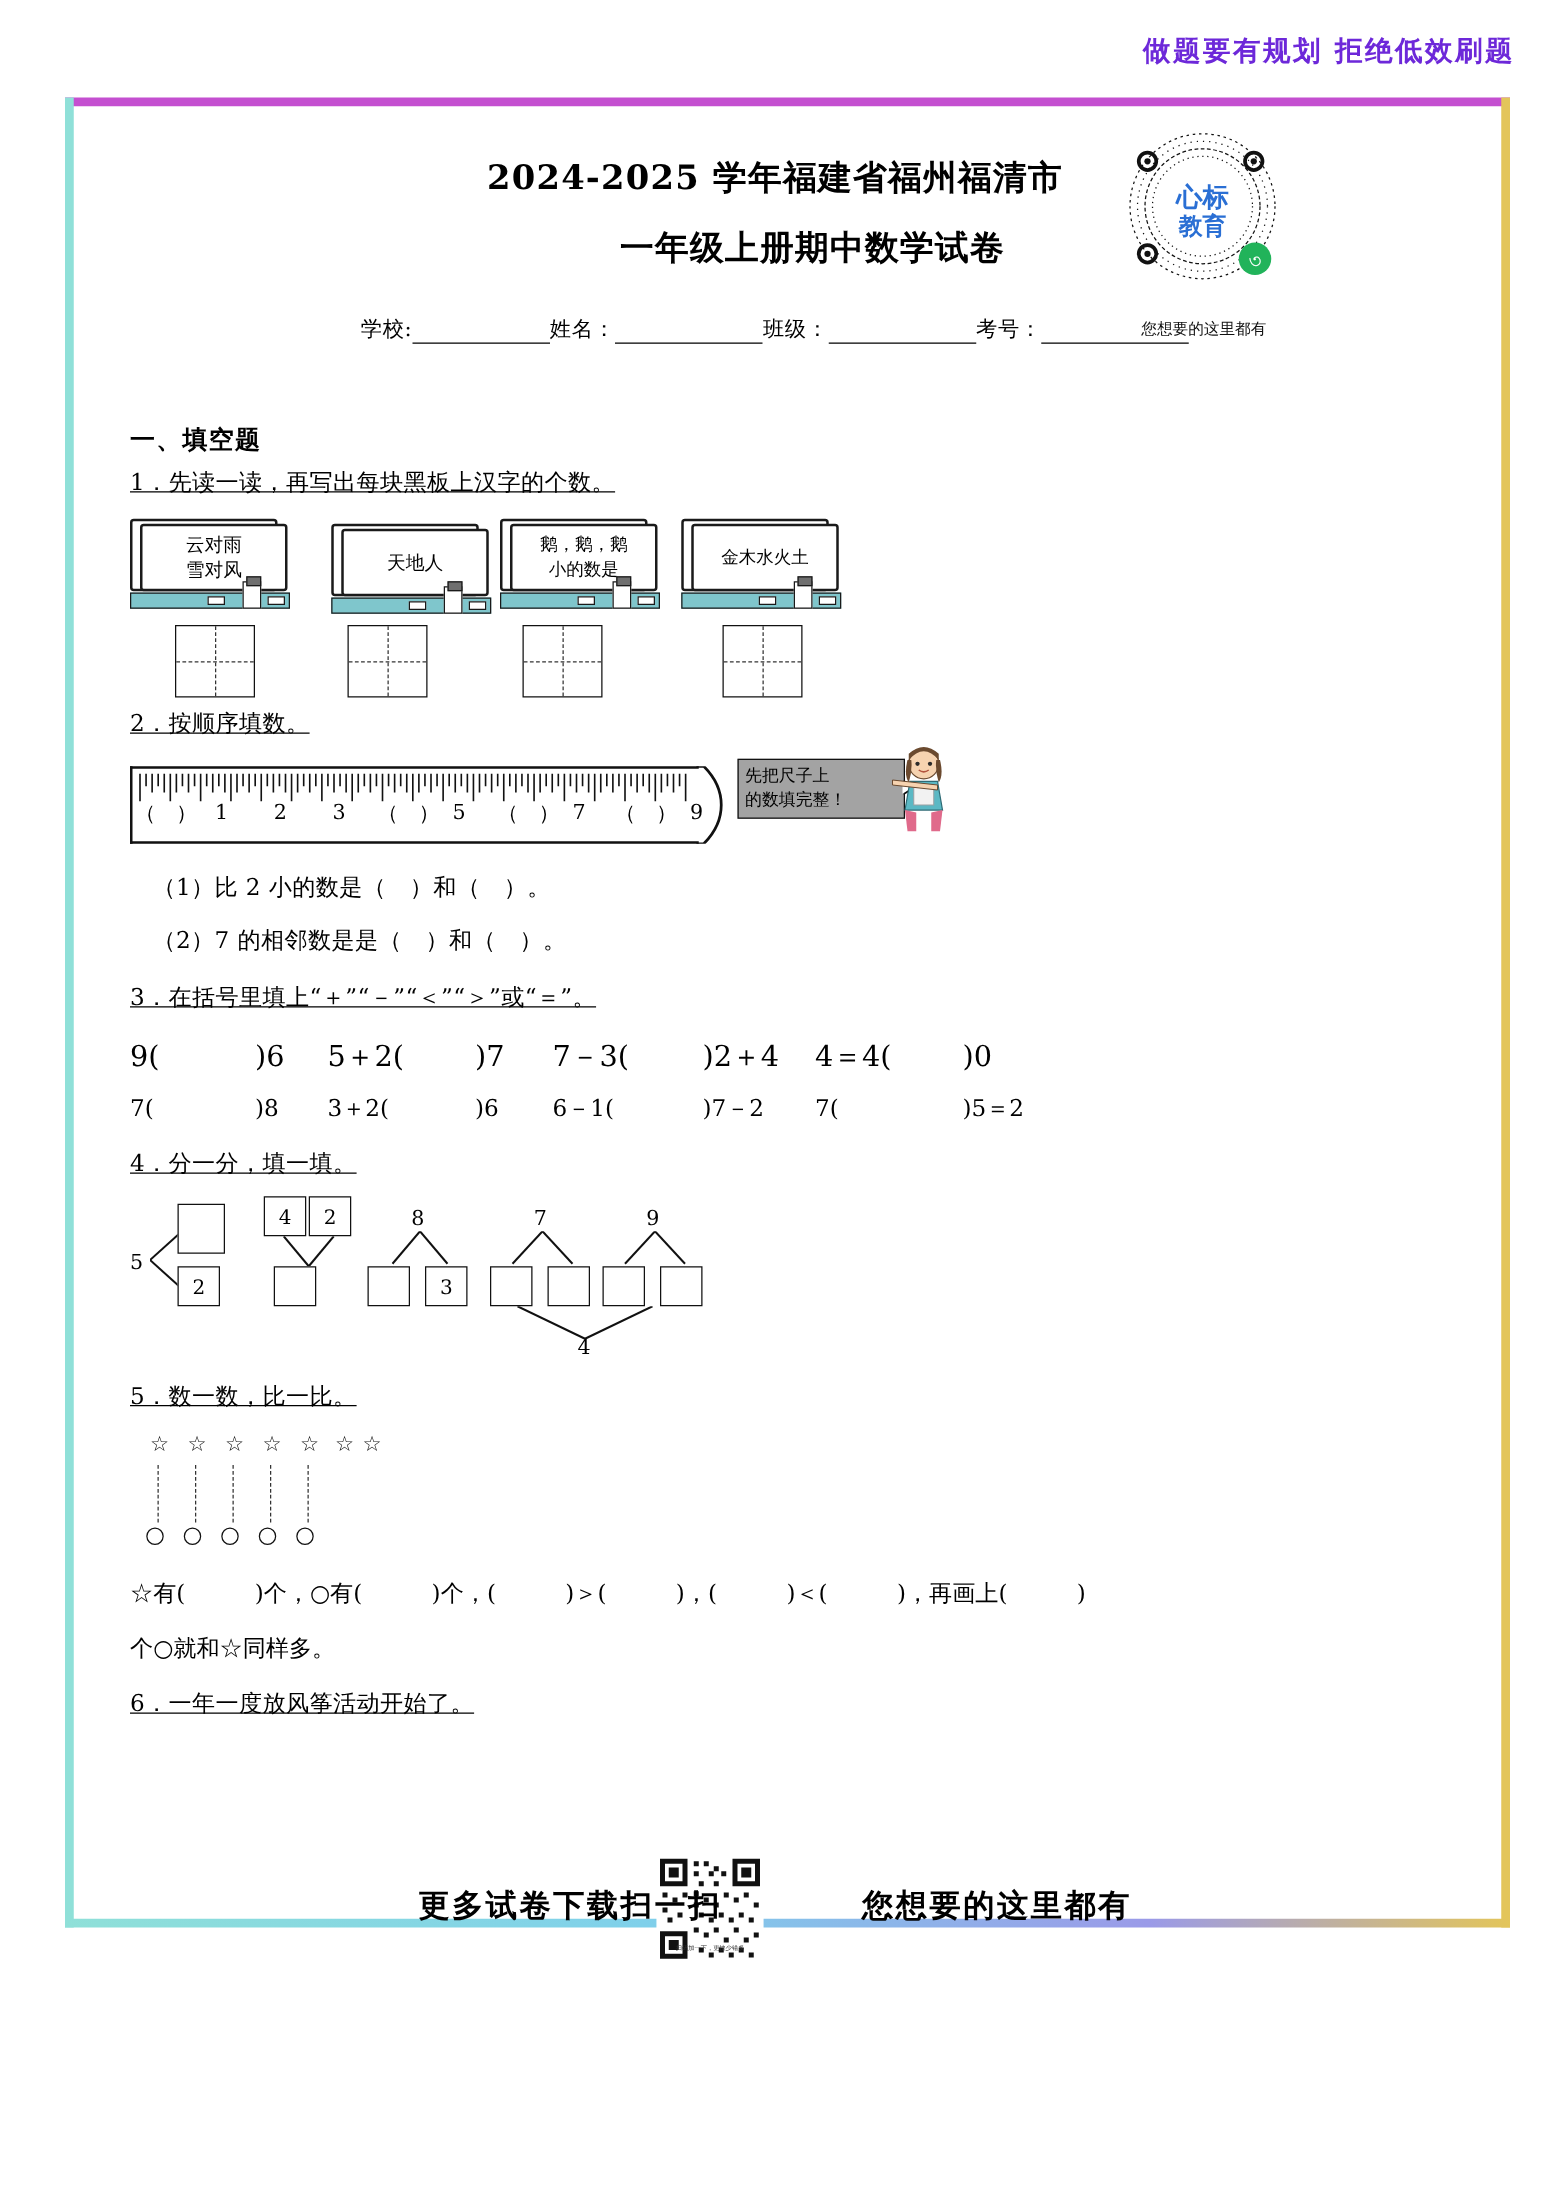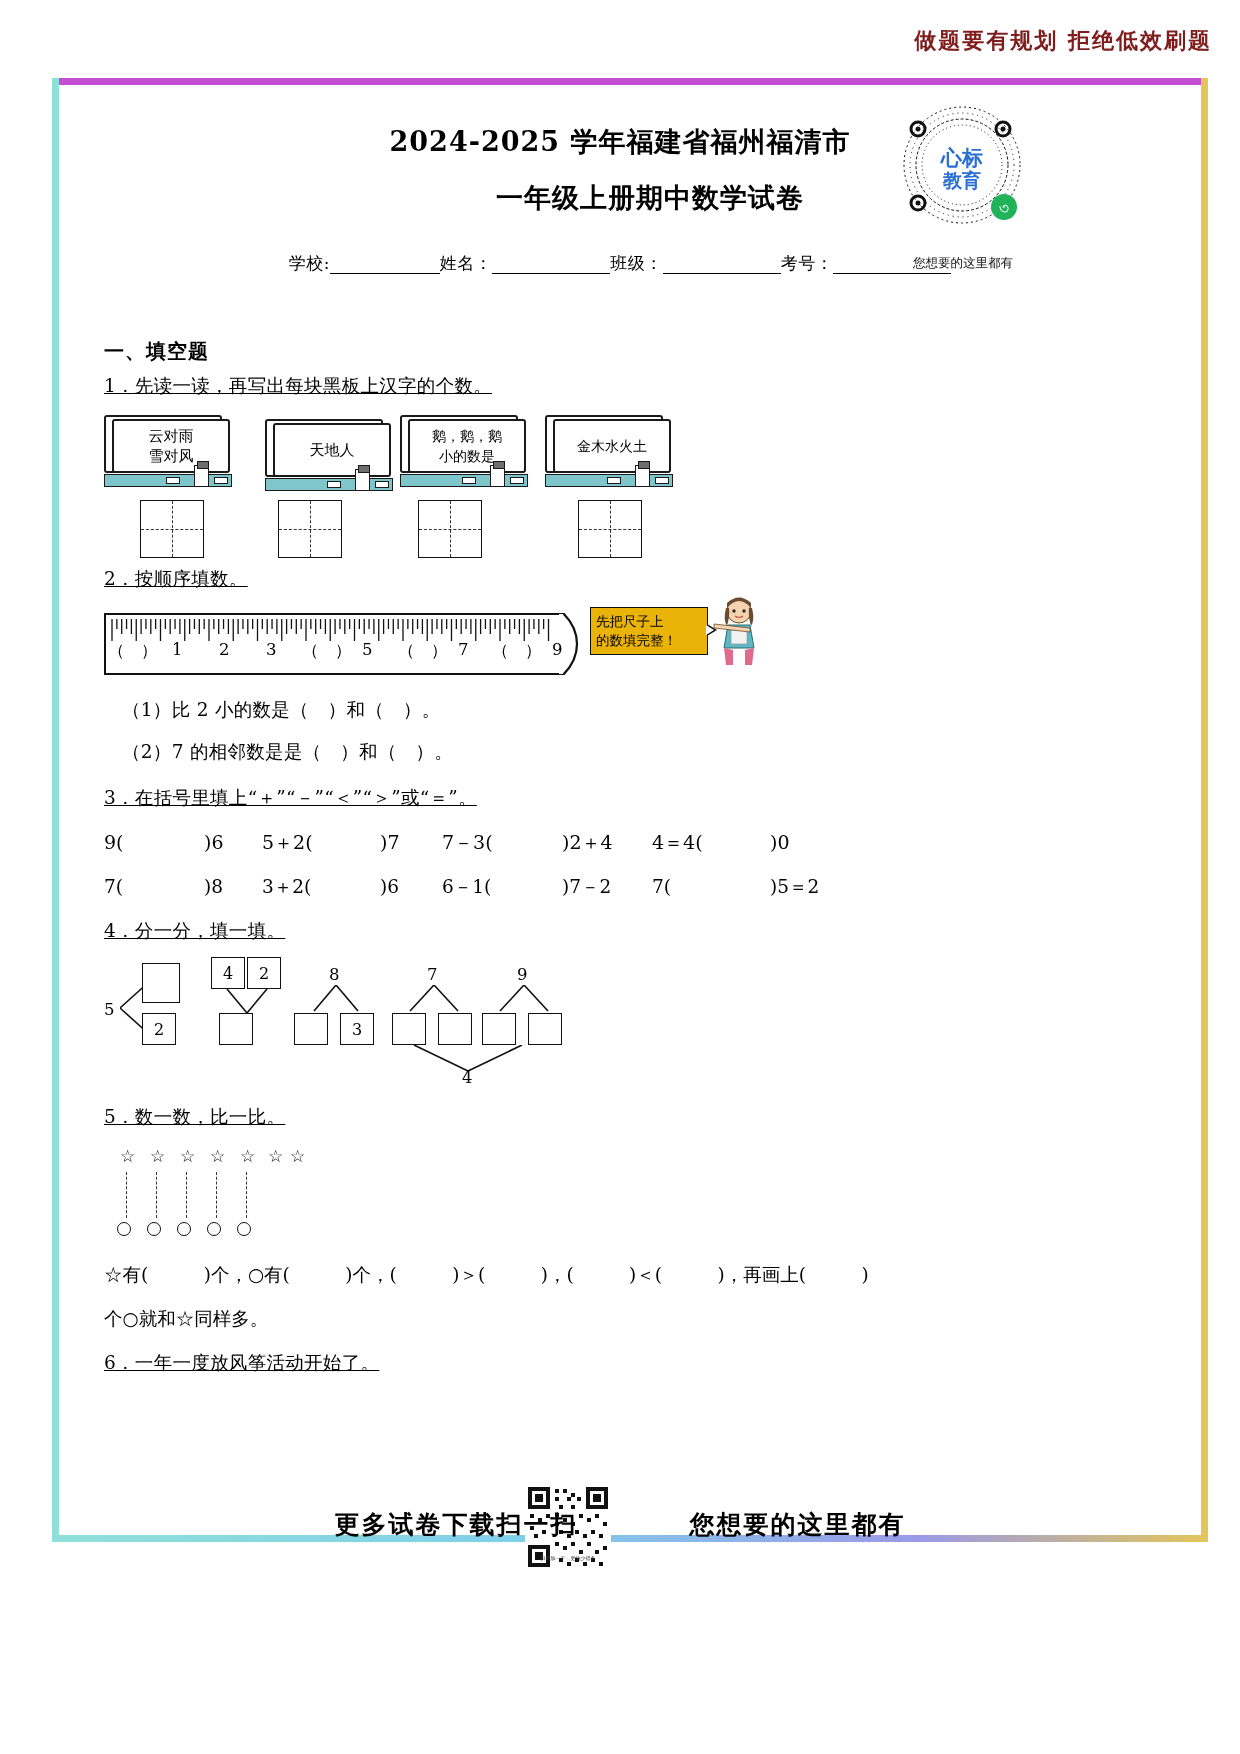--- a/index.html
+++ b/index.html
@@ -24,21 +24,21 @@
   }
   .logo-cap{ position:absolute; left:74px; top:-4px; width:34px; height:16px; }
   .logo-url{
     position:absolute; left:80px; top:40px;
     font-family:"DejaVu Sans", sans-serif; font-size:9px; font-weight:bold;
     color:#111; letter-spacing:.3px;
   }
   .slogan{
     position:absolute; right:28px; top:26px;
     font-size:22px; font-weight:bold; letter-spacing:2px;
-    font-family:"DejaVu Serif", serif; color:#7f1d1d;
+    font-family:"DejaVu Serif", serif; color:#6d28d9;
   }
   .magenta-rule{ position:absolute; left:52px; top:78px; width:1156px; height:7px; background:#c44fd0; }
 
   
   .frame-left { position:absolute; left:52px; top:78px; width:7px; height:1464px; background:#8fe0d8; }
   .frame-right{ position:absolute; left:1201px; top:78px; width:7px; height:1464px; background:#e3c55a; }
   .frame-bottom{ position:absolute; left:52px; top:1535px; width:1156px; height:7px;
       background:linear-gradient(90deg,#8fe0d8 0%, #7fd0ea 40%, #9a9ae8 75%, #e3c55a 100%); }
 
   
@@ -96,22 +96,22 @@
 
   
   .ruler{ position:absolute; left:104px; top:613px; width:455px; height:62px;
       border:2.2px solid #111; border-right:none; background:#fff; }
   .ruler-tail{ position:absolute; left:557px; top:613px; width:22px; height:62px; }
   .rnums{ position:absolute; left:104px; top:640px; width:460px; height:28px;
       font-size:16.5px; letter-spacing:0; }
   .rnums span{ position:absolute; top:0; }
 
   
-  .bubble{ position:absolute; left:590px; top:607px; width:118px; height:48px;
-      border:1.6px solid #111; background:#eab308; font-size:13.5px; line-height:19px;
+  .bubble{ position:absolute; left:590px; top:607px; width:134px; height:48px;
+      border:1.6px solid #111; background:#a3a3a3; font-size:13.5px; line-height:19px;
       padding:4px 5px; }
   .bubble .tip{ position:absolute; right:-10px; top:16px; width:0; height:0;
       border-top:6px solid transparent; border-bottom:6px solid transparent;
       border-left:10px solid #111; }
   .bubble .tip2{ position:absolute; right:-7px; top:17px; width:0; height:0;
       border-top:5px solid transparent; border-bottom:5px solid transparent;
       border-left:8px solid #fff; }
   .girl{ position:absolute; left:712px; top:596px; width:52px; height:70px; }
 
   
@@ -364,21 +364,21 @@
   <path d="M38 32 L2 28 L2 32 L38 36 Z" fill="#f6d3b0" stroke="#6b4a2f" stroke-width="0.8"></path>
   <path d="M12 52 L14 69 L21 69 L21 54" fill="#e06a8b"></path>
   <path d="M42 52 L40 69 L33 69 L33 54" fill="#e06a8b"></path>
 </svg>
 
 <div class="qi" style="top:697px">（1）比 2 小的数是（　）和（　）。</div>
 <div class="qi" style="top:739px">（2）7 的相邻数是是（　）和（　）。</div>
 
 <div class="q" style="top:785px">3．在括号里填上“＋”“－”“＜”“＞”或“＝”。</div>
 
-<div style="position:absolute; left:104px; top:830px; width:720px; font-size:19px">
+<div style="position:absolute; left:104px; top:830px; width:720px; font-size:23px">
   <span style="display:inline-block;width:100px">9(</span><span style="display:inline-block;width:58px">)6</span><span style="display:inline-block;width:118px">5＋2(</span><span style="display:inline-block;width:62px">)7</span><span style="display:inline-block;width:120px">7－3(</span><span style="display:inline-block;width:90px">)2＋4</span><span style="display:inline-block;width:118px">4＝4(</span><span>)0</span>
 </div>
 
 <div style="position:absolute; left:104px; top:874px; width:720px; font-size:18.5px">
   <span style="display:inline-block;width:100px">7(</span><span style="display:inline-block;width:58px">)8</span><span style="display:inline-block;width:118px">3＋2(</span><span style="display:inline-block;width:62px">)6</span><span style="display:inline-block;width:120px">6－1(</span><span style="display:inline-block;width:90px">)7－2</span><span style="display:inline-block;width:118px">7(</span><span>)5＝2</span>
 </div>
 
 <div class="q" style="top:918px">4．分一分，填一填。</div>
 
 <div class="nb-num" style="left:104px; top:1000px">5</div>

